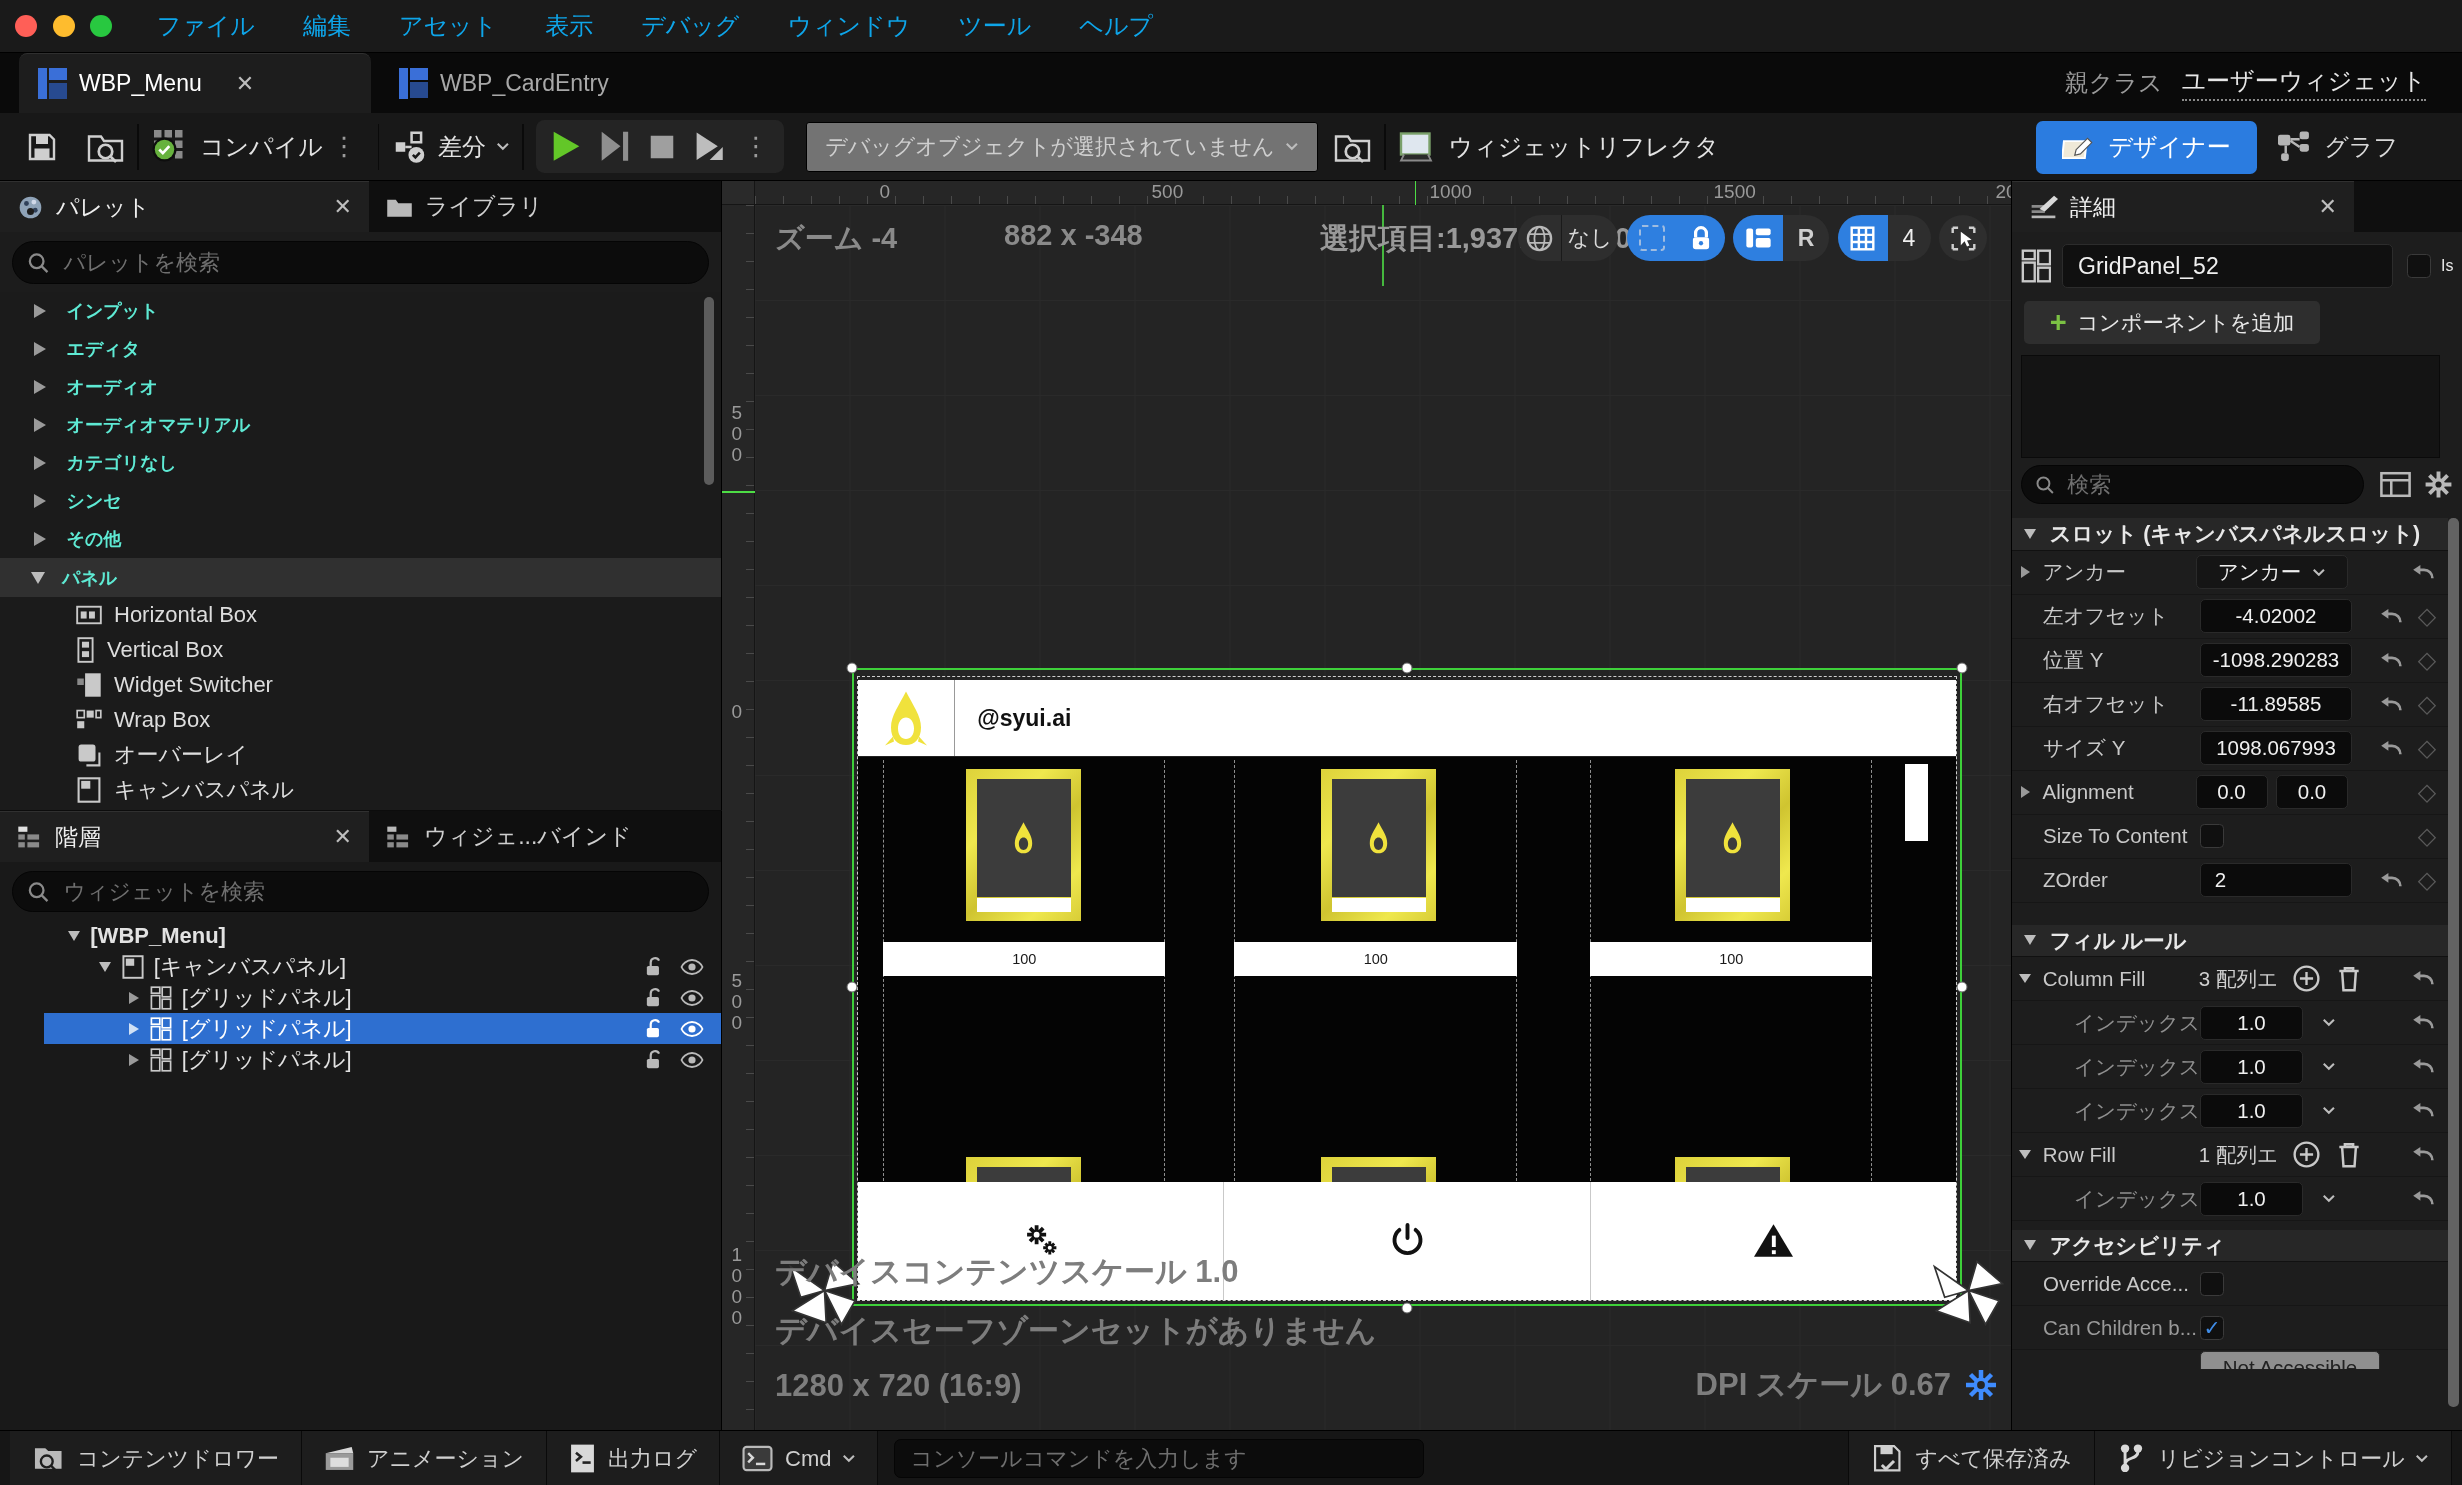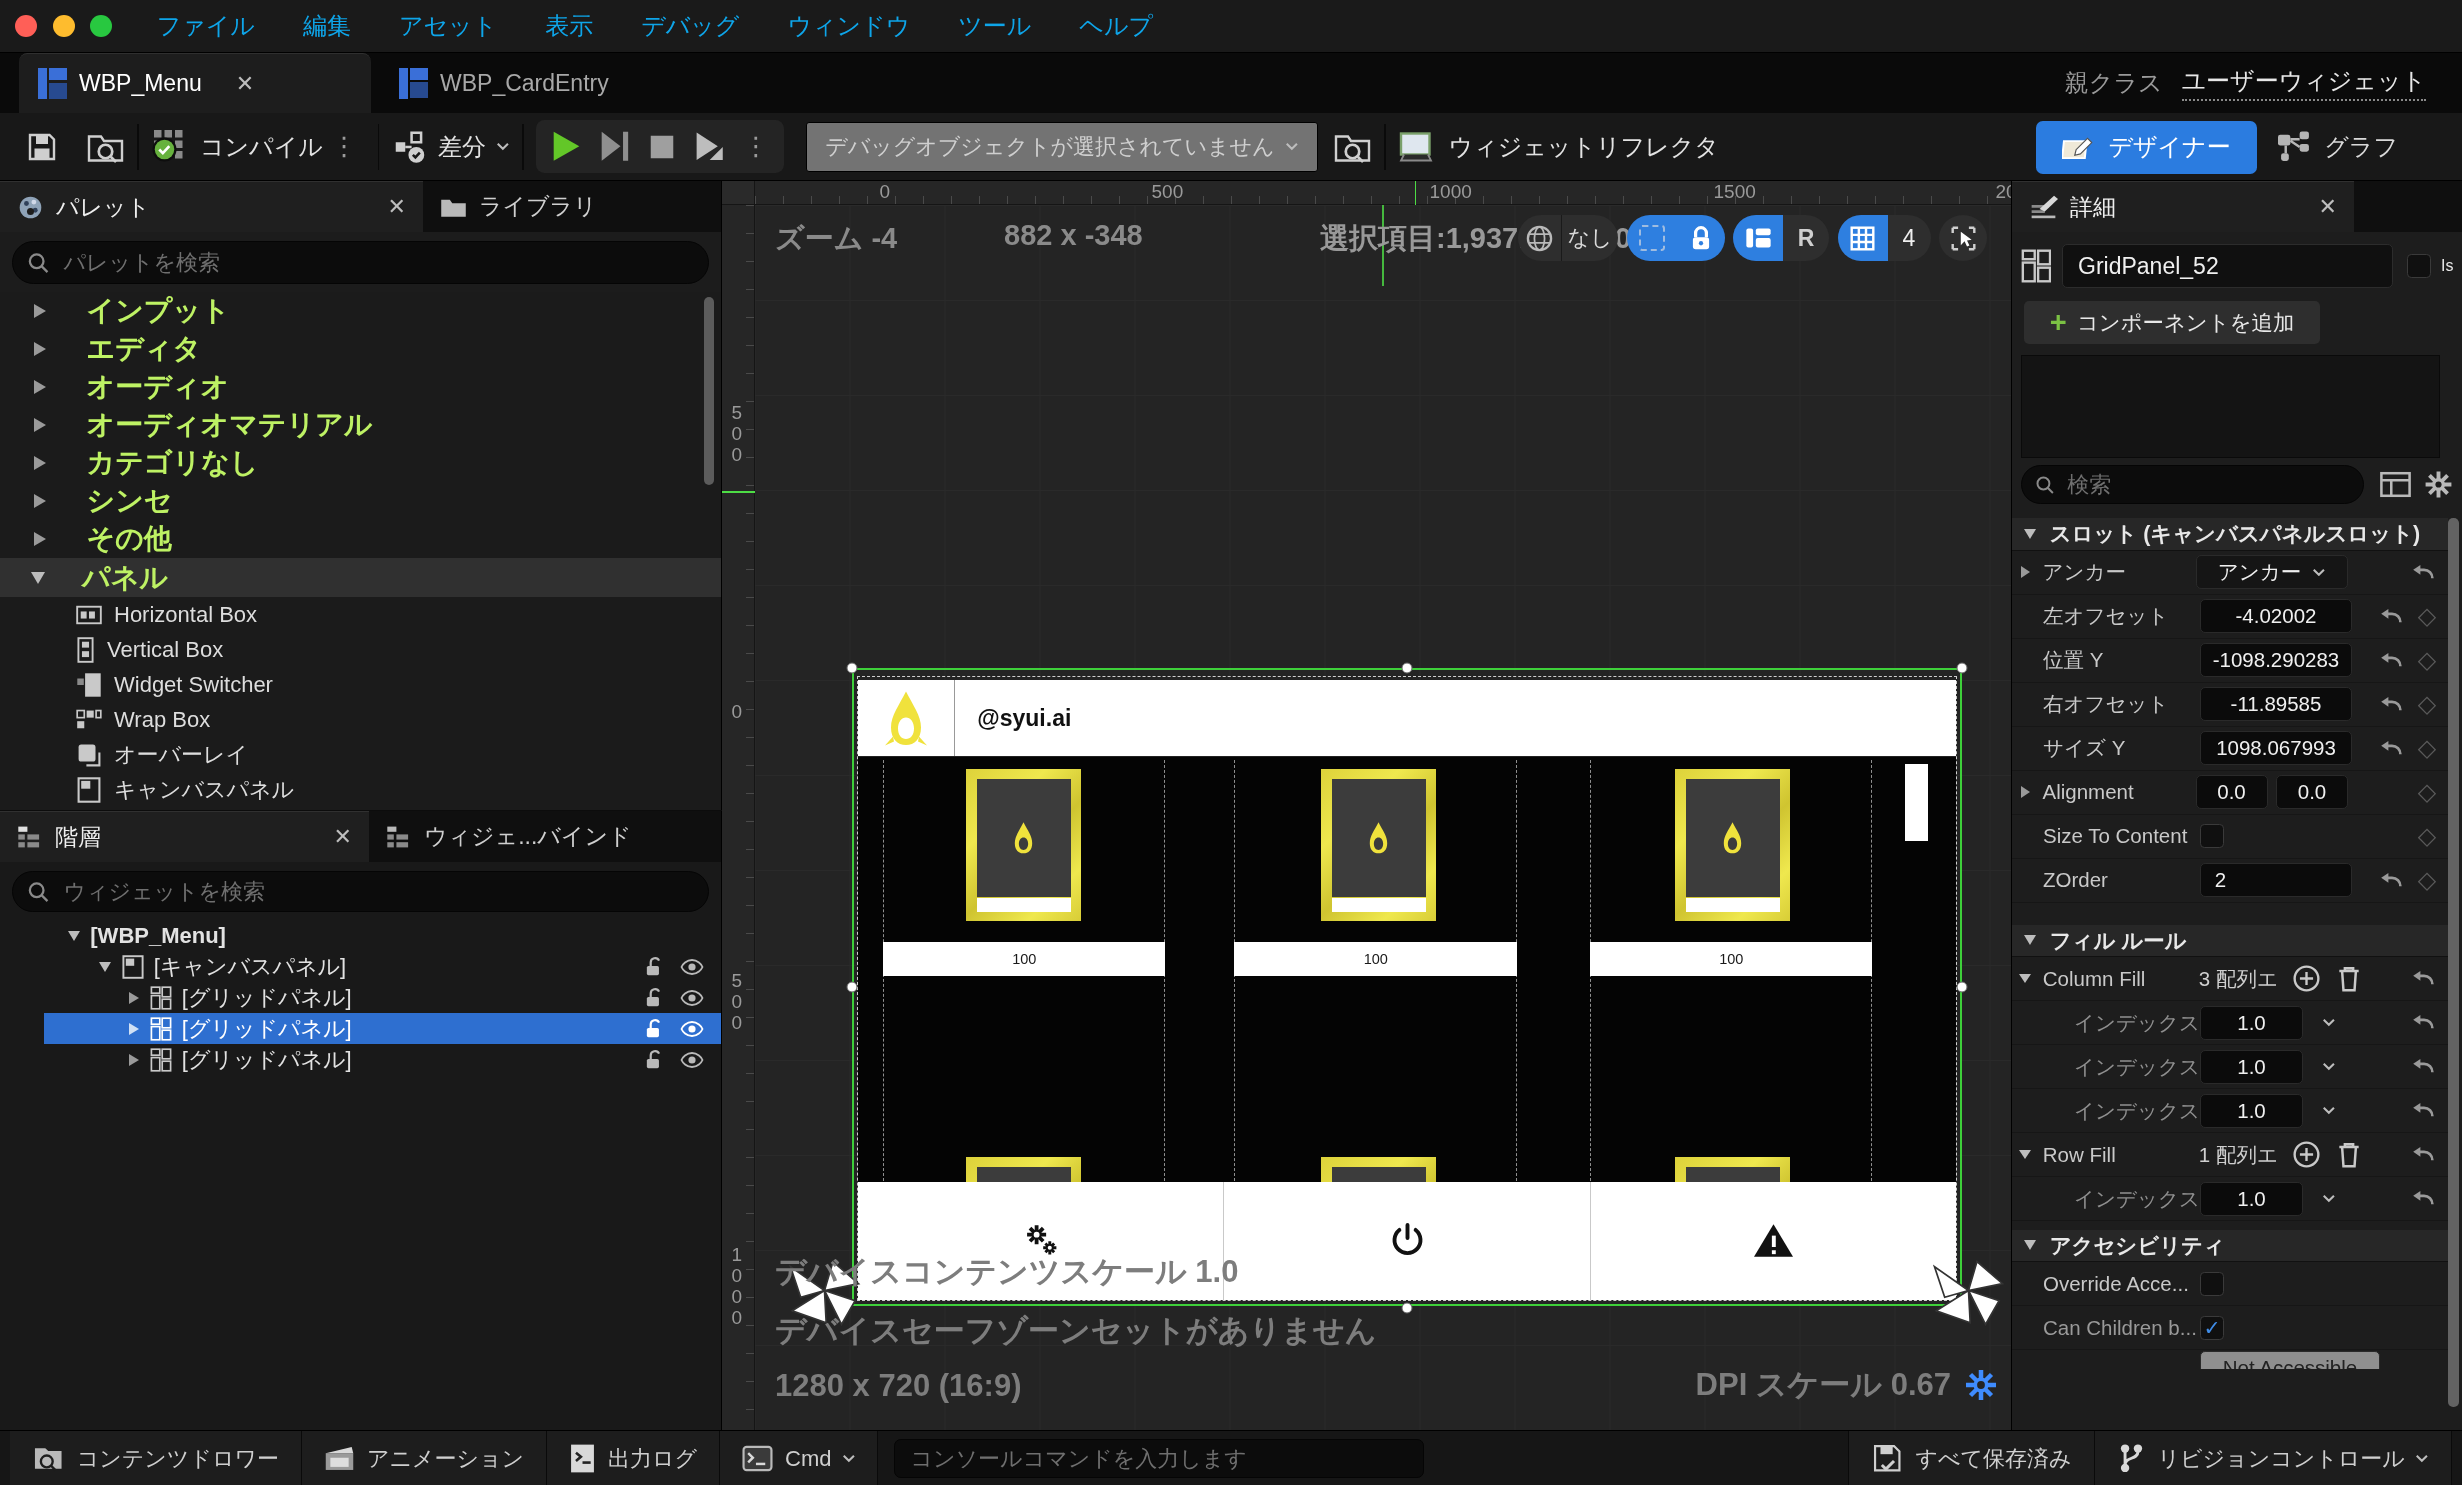--- a/index.html
+++ b/index.html
@@ -34,21 +34,21 @@
   .graph-btn{position:absolute;left:2276px;top:7.7px;height:53px;display:flex;align-items:center;font-size:24px;color:#d9d9d9;}
   .chev{display:inline-block;width:13.7px;height:8.5px;margin-left:10.3px;}
   
   .panel{position:absolute;background:#1c1c1c;}
   .ptab-row{position:absolute;left:0;top:0;right:0;height:51px;background:#0f0f0f;display:flex;}
   .ptab{display:flex;align-items:center;padding:0 17px;font-size:23px;color:#cfcfcf;}
   .ptab.active{background:#1f1f1f;border-top:1.7px solid #303030;color:#efefef;}
   .searchpill{background:#0c0c0c;border:0.9px solid #050505;border-radius:22px;display:flex;align-items:center;padding:0 13.7px;}
   .searchpill input{background:transparent;border:none;outline:none;color:#d0d0d0;font-size:22px;width:100%;}
   .searchpill input::placeholder{color:#6f6f6f;}
-  .cat-row{display:flex;align-items:center;height:38px;font-size:28px;color:#bef264;font-weight:bold;gap:20px;}
+  .cat-row{display:flex;align-items:center;height:38px;font-size:18px;color:#5eead4;font-weight:bold;}
   .tri-r{width:0;height:0;border-left:12px solid #9a9a9a;border-top:7.7px solid transparent;border-bottom:7.7px solid transparent;margin:0 20.5px 0 34px;}
   .tri-d{width:0;height:0;border-top:12px solid #bdbdbd;border-left:7.7px solid transparent;border-right:7.7px solid transparent;margin:0 17px 0 31px;}
   .pal-item{display:flex;align-items:center;height:35px;font-size:22px;color:#dddddd;padding-left:76px;}
   .pal-ic{width:26px;height:26px;margin-right:12px;flex:0 0 auto;}
   .hrow{display:flex;align-items:center;height:31px;font-size:22px;color:#e2e2e2;position:relative;margin-left:44px;}
   .hrow .ic{width:24px;height:24px;margin-right:8.5px;flex:0 0 auto;}
   .hicons{position:absolute;right:17px;display:flex;gap:15.4px;}
   .scroll-thumb{position:absolute;background:#5c5c5c;border-radius:5.1px;}
   
   .canvas{position:absolute;left:722px;top:181px;width:1289px;height:1249px;background:#242424;overflow:hidden;
@@ -251,21 +251,21 @@
           <rect x="15" y="9" width="6" height="5" rx="1.5" fill="#b5b5b5"></rect>
           <rect x="3" y="15" width="5" height="5" rx="1.5" fill="#b5b5b5"></rect>
           <path d="M9 6h6M9 7l6 4M6 10v5" stroke="#b5b5b5" stroke-width="1.6" fill="none"></path>
         </svg>
       <span style="margin-left:10.3px">グラフ</span>
     </div>
   </div>
 
   <div class="panel" style="left:0;top:181px;width:722px;height:629px;border-right:1.7px solid #000">
     <div class="ptab-row">
-      <div class="ptab active" style="width:423px">
+      <div class="ptab active" style="width:369px">
         <svg width="27" height="27" viewBox="0 0 20 20" style="margin-right:12px">
             <circle cx="10" cy="10" r="8" fill="#8fa3b8"></circle>
             <circle cx="7" cy="7" r="1.8" fill="#30415a"></circle>
             <circle cx="12.5" cy="6" r="1.8" fill="#d0d8e8"></circle>
             <circle cx="13.5" cy="12" r="1.8" fill="#30415a"></circle>
             <circle cx="10" cy="13" r="2.6" fill="#1d1d1d"></circle>
           </svg>
         <span>パレット</span>
         <span class="tab-close" style="margin-left:auto">✕</span>
       </div>

